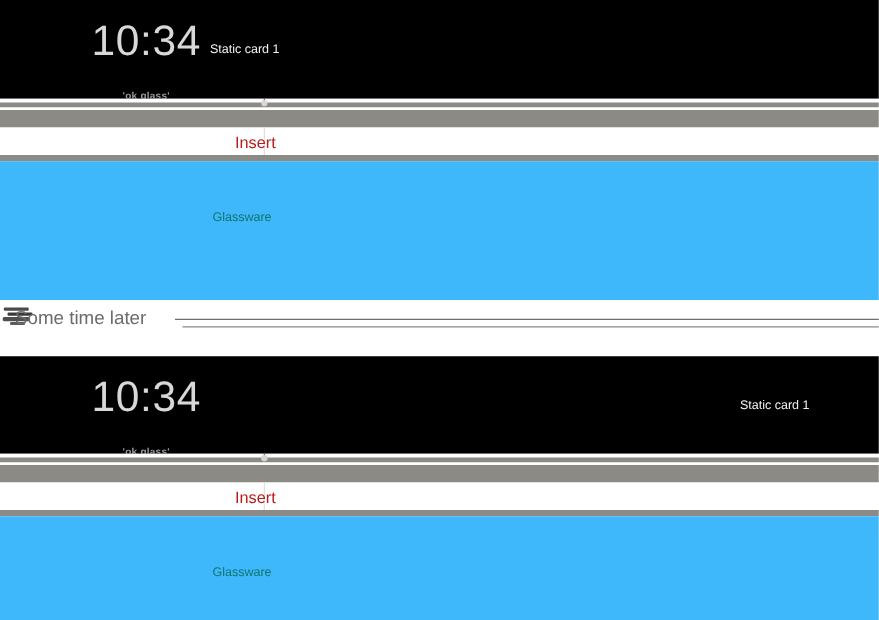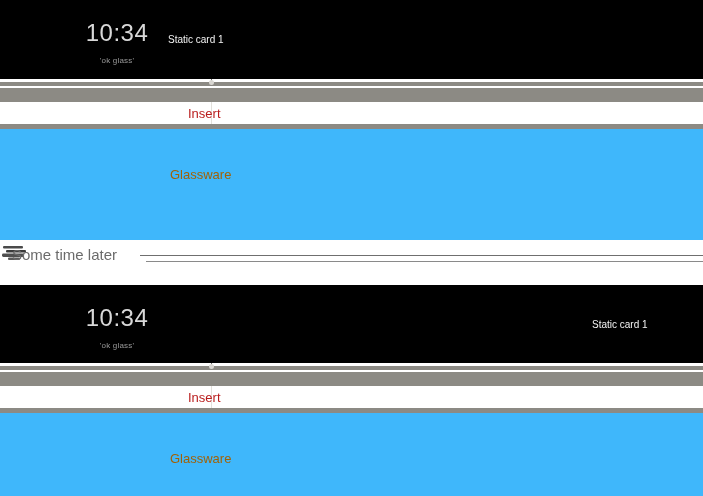--- a/index.html
+++ b/index.html
@@ -33,32 +33,33 @@
   }
   .clock-block {
     position: absolute;
     left: 37px;
     top: 16px;
     width: 160px;
     text-align: center;
   }
   .clock-time {
     color: #d8d8d8;
-    font-size: 24px;
+    font-size: 34px;
     font-weight: 300;
     letter-spacing: 0.5px;
     line-height: 34px;
     font-family: "Liberation Sans", sans-serif;
   }
   .clock-hint {
     color: #9a9a9a;
     font-size: 8px;
     line-height: 12px;
-    margin-top: 5px;
+    margin-top: 21px;
     letter-spacing: 0.2px;
+    font-weight: bold;
   }
   .card-label {
     position: absolute;
     color: #f2f2f2;
     font-size: 10px;
     line-height: 18px;
     white-space: nowrap;
   }
   .card-label.c1 { left: 168px; top: 31px; }
   .card-label.c2 { left: 168px; top: 31px; }
@@ -82,22 +83,22 @@
 
   
   .glassware-panel {
     position: absolute;
     left: 0;
     width: 703px;
     background: #3fb7fb;
   }
   .glassware-label {
     position: absolute;
-    color: #a16207;
-    font-size: 13px;
+    color: #0f766e;
+    font-size: 10px;
     line-height: 19px;
     white-space: nowrap;
   }
 
   
   .divider-row {
     position: absolute;
     left: 0;
     width: 703px;
     background: #ffffff;

